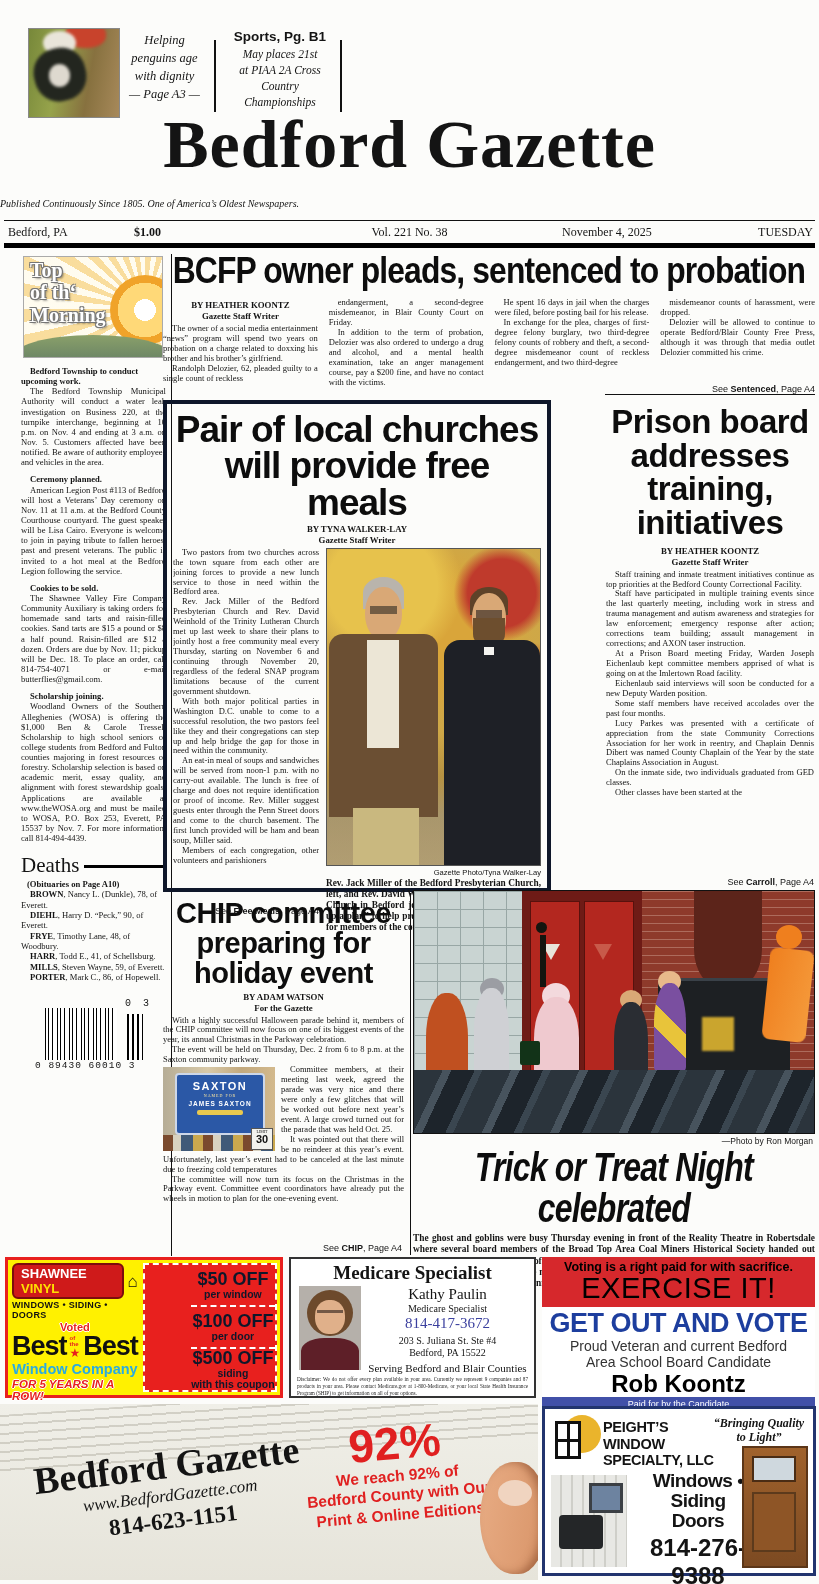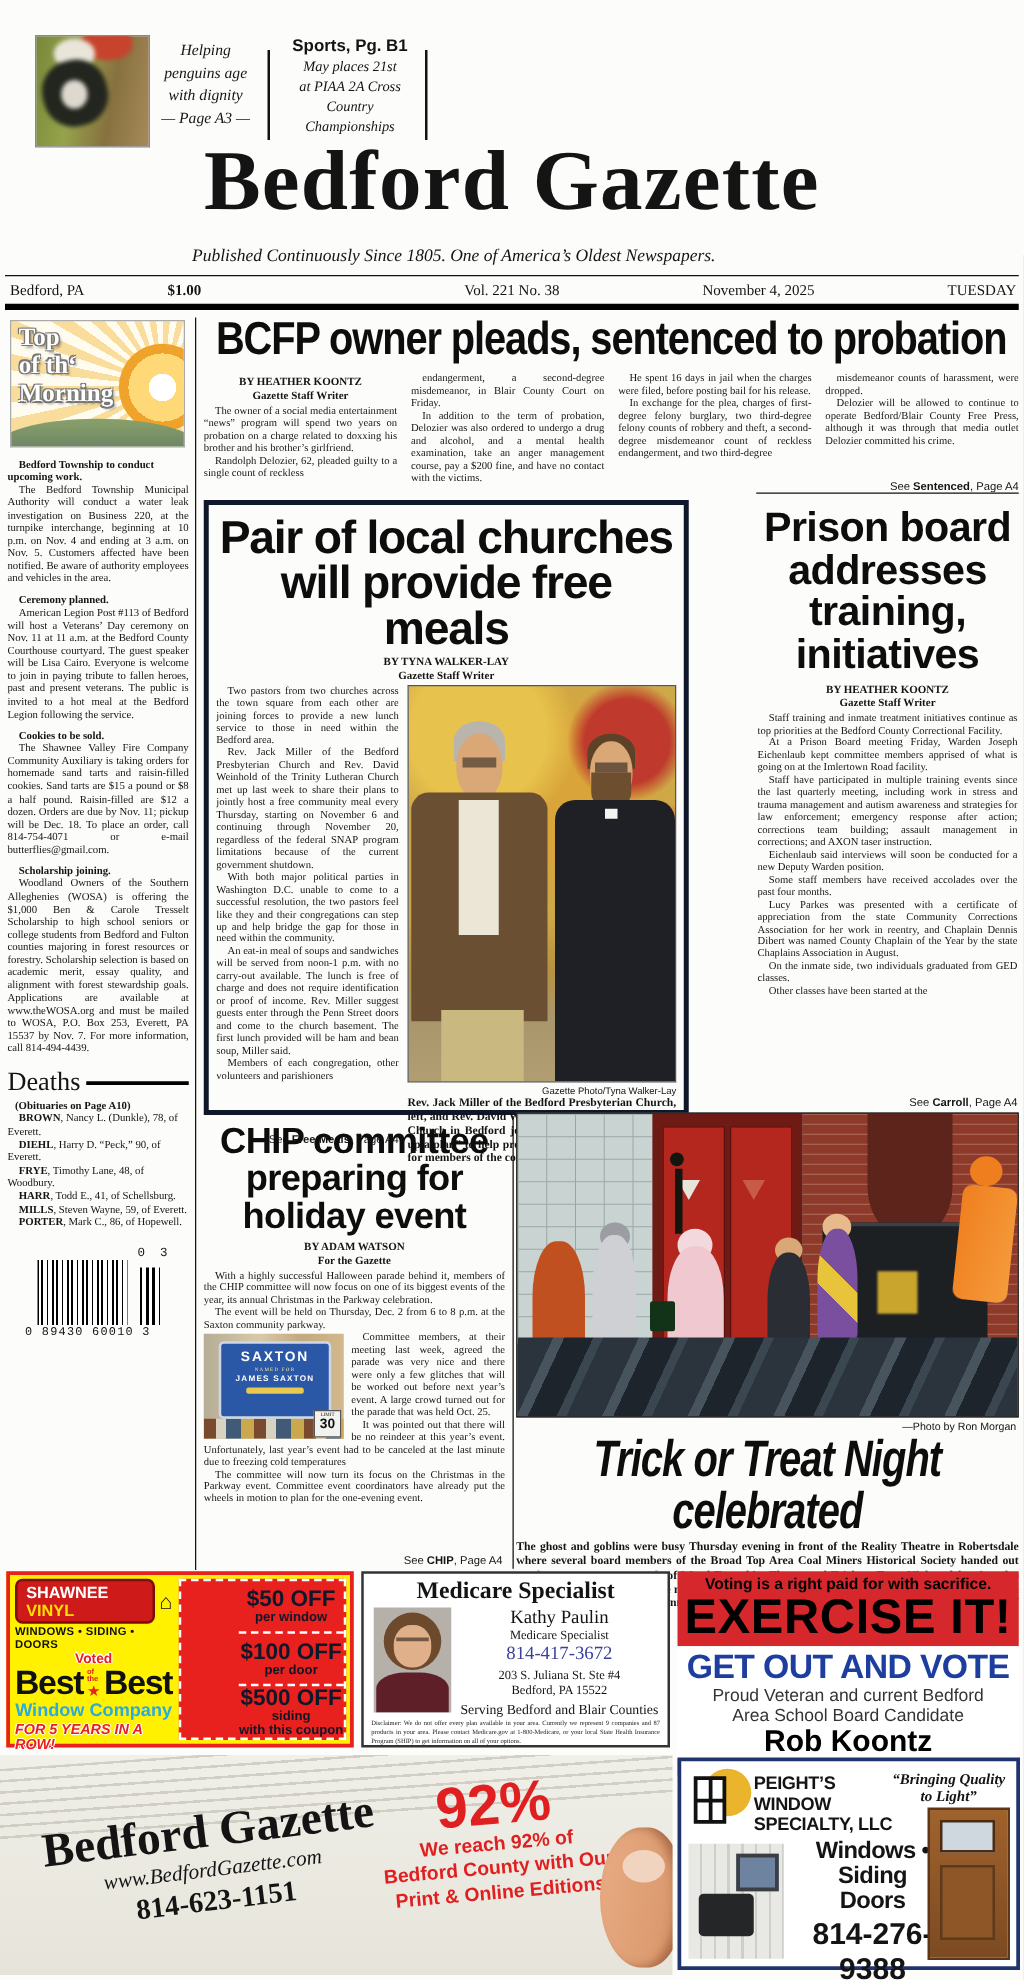--- a/index.html
+++ b/index.html
@@ -17,29 +17,29 @@
   .pg-head{left:6%;top:22%;width:58%;height:60%;background:#23261f;border-radius:46%;transform:rotate(-14deg);}
   .pg-cheek{left:22%;top:40%;width:24%;height:26%;background:#ded9cf;border-radius:50%;}
   .t-left{left:116px;top:31px;width:97px;text-align:center;font-style:italic;
           font-size:12.5px;line-height:1.45;}
   .t-sports{left:224px;top:29px;width:112px;text-align:center;}
   .t-sports .tt{font-weight:bold;font-size:13.5px;line-height:1.25;}
   .t-sports .ti{font-style:italic;font-size:11.5px;line-height:1.4;}
   .v1{left:214px;top:40px;height:72px;} .v2{left:340px;top:40px;height:72px;}
   .masthead{left:0;top:110px;width:819px;text-align:center;font-weight:bold;
             font-size:68px;line-height:1;letter-spacing:1px;}
-  .tagline{left:0;top:198px;width:726px;text-align:center;font-style:italic;font-size:14px;}
+  .tagline{left:0;top:198px;width:726px;text-align:left;font-style:italic;font-size:10px;}
   .infobar{left:4px;top:220px;width:811px;height:21px;border-top:1px solid #111;font-size:12px;}
   .infobar span{position:absolute;top:4px;}
   .ib-city{left:4px;} .ib-price{left:130px;font-weight:bold;}
   .ib-vol{left:50%;transform:translateX(-50%);}
   .ib-date{left:558px;} .ib-day{right:2px;}
   .thickrule{left:4px;top:243px;width:811px;height:5px;background:#000;}
   
-  .aside{left:6px;top:254px;width:145px;height:1002px;border-right:1px solid #111;padding-right:5px;}
+  .aside{left:21px;top:254px;width:145px;height:1002px;border-right:1px solid #111;padding-right:5px;}
   .logo{position:relative;width:138px;height:100px;margin:2px 0 8px 2px;border:1px solid #aaa;overflow:hidden;
     background:
       repeating-conic-gradient(from 0deg at 88% 52%, rgba(245,196,90,.50) 0deg 6deg, rgba(255,252,240,.95) 6deg 12deg),
       #fdf6e0;}
   .logo .sun{position:absolute;right:-18px;top:18px;width:70px;height:70px;border-radius:50%;
       background:radial-gradient(circle,#fff 0 22%,#ffd978 22% 55%,#f0a32a 55% 75%,rgba(240,163,42,.4) 75% 100%);}
   .logo .hills{position:absolute;left:-10%;bottom:-26px;width:120%;height:48px;border-radius:50%;
       background:linear-gradient(#8aa06a,#4e6b60);}
   .logo .txt{position:absolute;left:6px;top:2px;color:#fff;font-weight:bold;font-size:20px;line-height:1.12;
       text-shadow:-1px -1px 0 #777,1px -1px 0 #777,-1px 1px 0 #777,1px 1px 0 #777,2px 2px 2px rgba(0,0,0,.35);}
@@ -199,21 +199,21 @@
   .md-right{flex:1;}
   .md-name{font-size:15px;} .md-role{font-size:10px;}
   .md-phone{font-size:15px;color:#3a3f9e;margin-top:1px;}
   .md-addr{font-size:10px;line-height:1.2;margin-top:3px;}
   .md-serving{font-size:11px;margin-top:3px;}
   .md-disc{font-size:5.2px;line-height:1.3;text-align:justify;padding:2px 6px 0;color:#222;}
   .vote{left:542px;top:1257px;width:273px;height:141px;box-sizing:border-box;display:flex;flex-direction:column;
         font-family:"Liberation Sans",sans-serif;text-align:center;}
   .vt-top{background:#d6282c;color:#000000;padding:3px 0 4px;}
   .vt-tag{font-weight:bold;font-size:12.5px;}
-  .vt-ex{font-weight:bold;font-size:39px;line-height:1;letter-spacing:.5px;}
+  .vt-ex{font-weight:normal;font-size:29px;line-height:1;letter-spacing:.5px;}
   .vt-mid{flex:1;background:#fff;}
   .vt-go{color:#1d3e9e;font-weight:bold;font-size:27px;line-height:1.05;letter-spacing:-.5px;margin-top:2px;}
   .vt-sub{color:#333;font-size:14px;line-height:1.15;margin-top:1px;}
   .vt-name{color:#000;font-weight:bold;font-size:24px;line-height:1.1;}
   .vt-bot{background:#4150a8;color:#fff;font-size:9px;padding:2px 0;}
   
   .promo{left:0;top:1404px;width:538px;height:176px;overflow:hidden;background:linear-gradient(#f0efe8,#e6e4da);}
   .promo-lines{position:absolute;left:-20px;top:-10px;width:120%;height:60px;transform:rotate(-4deg);
      background:repeating-linear-gradient(#b9b6aa 0 2px,transparent 2px 9px);opacity:.55;}
   .promo-brand{position:absolute;left:36px;top:42px;transform:rotate(-7deg);text-align:center;}
@@ -395,22 +395,22 @@
   </div>
 
   <div class="abs prison">
     <div class="headline h-prison">Prison board addresses training, initiatives</div>
     <div class="byline">
       <div>BY HEATHER KOONTZ</div>
       <div>Gazette Staff Writer</div>
     </div>
     <div class="prison-body">
       <p class="bp">Staff training and inmate treatment initiatives continue as top priorities at the Bedford County Correctional Facility.</p>
+      <p class="bp">Staff have participated in multiple training events since the last quarterly meeting, including work in stress and trauma management and autism awareness and strategies for law enforcement; emergency response after action; corrections team building; assault management in corrections; and AXON taser instruction.</p>
       <p class="bp">At a Prison Board meeting Friday, Warden Joseph Eichenlaub kept committee members apprised of what is going on at the Imlertown Road facility.</p>
-      <p class="bp">Staff have participated in multiple training events since the last quarterly meeting, including work in stress and trauma management and autism awareness and strategies for law enforcement; emergency response after action; corrections team building; assault management in corrections; and AXON taser instruction.</p>
       <p class="bp">Eichenlaub said interviews will soon be conducted for a new Deputy Warden position.</p>
       <p class="bp">Some staff members have received accolades over the past four months.</p>
       <p class="bp">Lucy Parkes was presented with a certificate of appreciation from the state Community Corrections Association for her work in reentry, and Chaplain Dennis Dibert was named County Chaplain of the Year by the state Chaplains Association in August.</p>
       <p class="bp">On the inmate side, two individuals graduated from GED classes.</p>
       <p class="bp">Other classes have been started at the</p>
     </div>
     <div class="jump"><span>See </span><span class="jw">Carroll</span><span>, Page A4</span></div>
   </div>
 
   <div class="abs chip">

